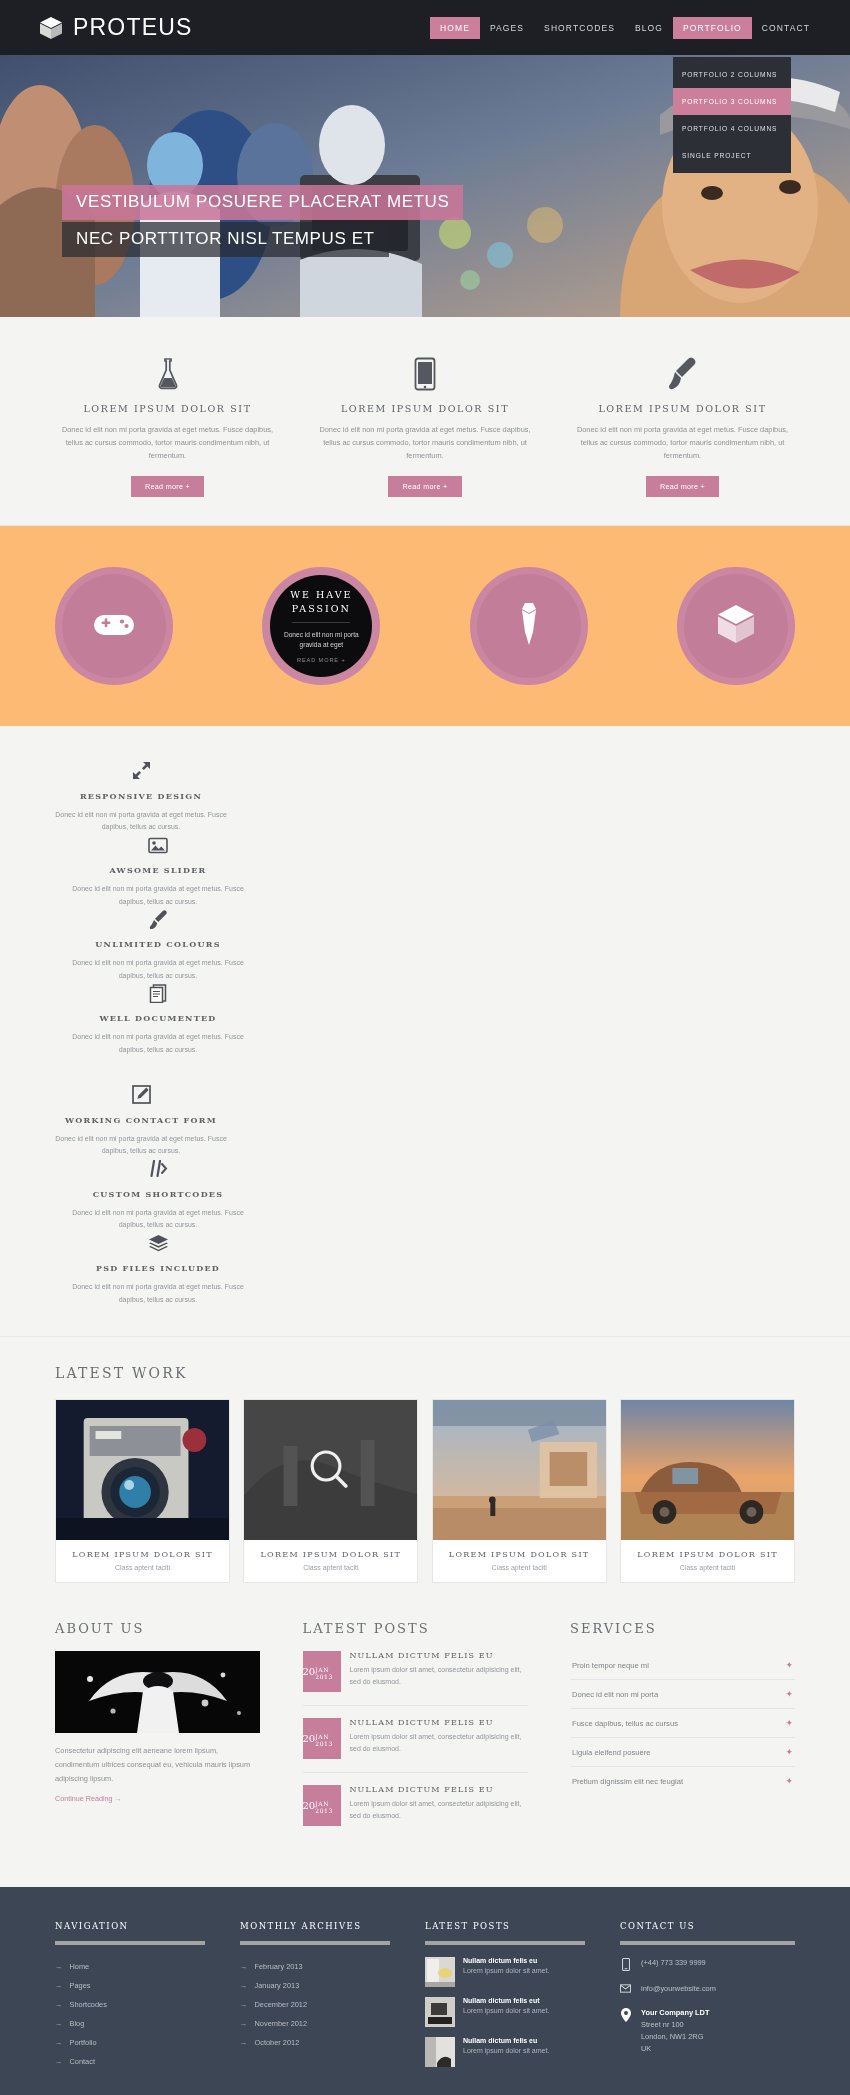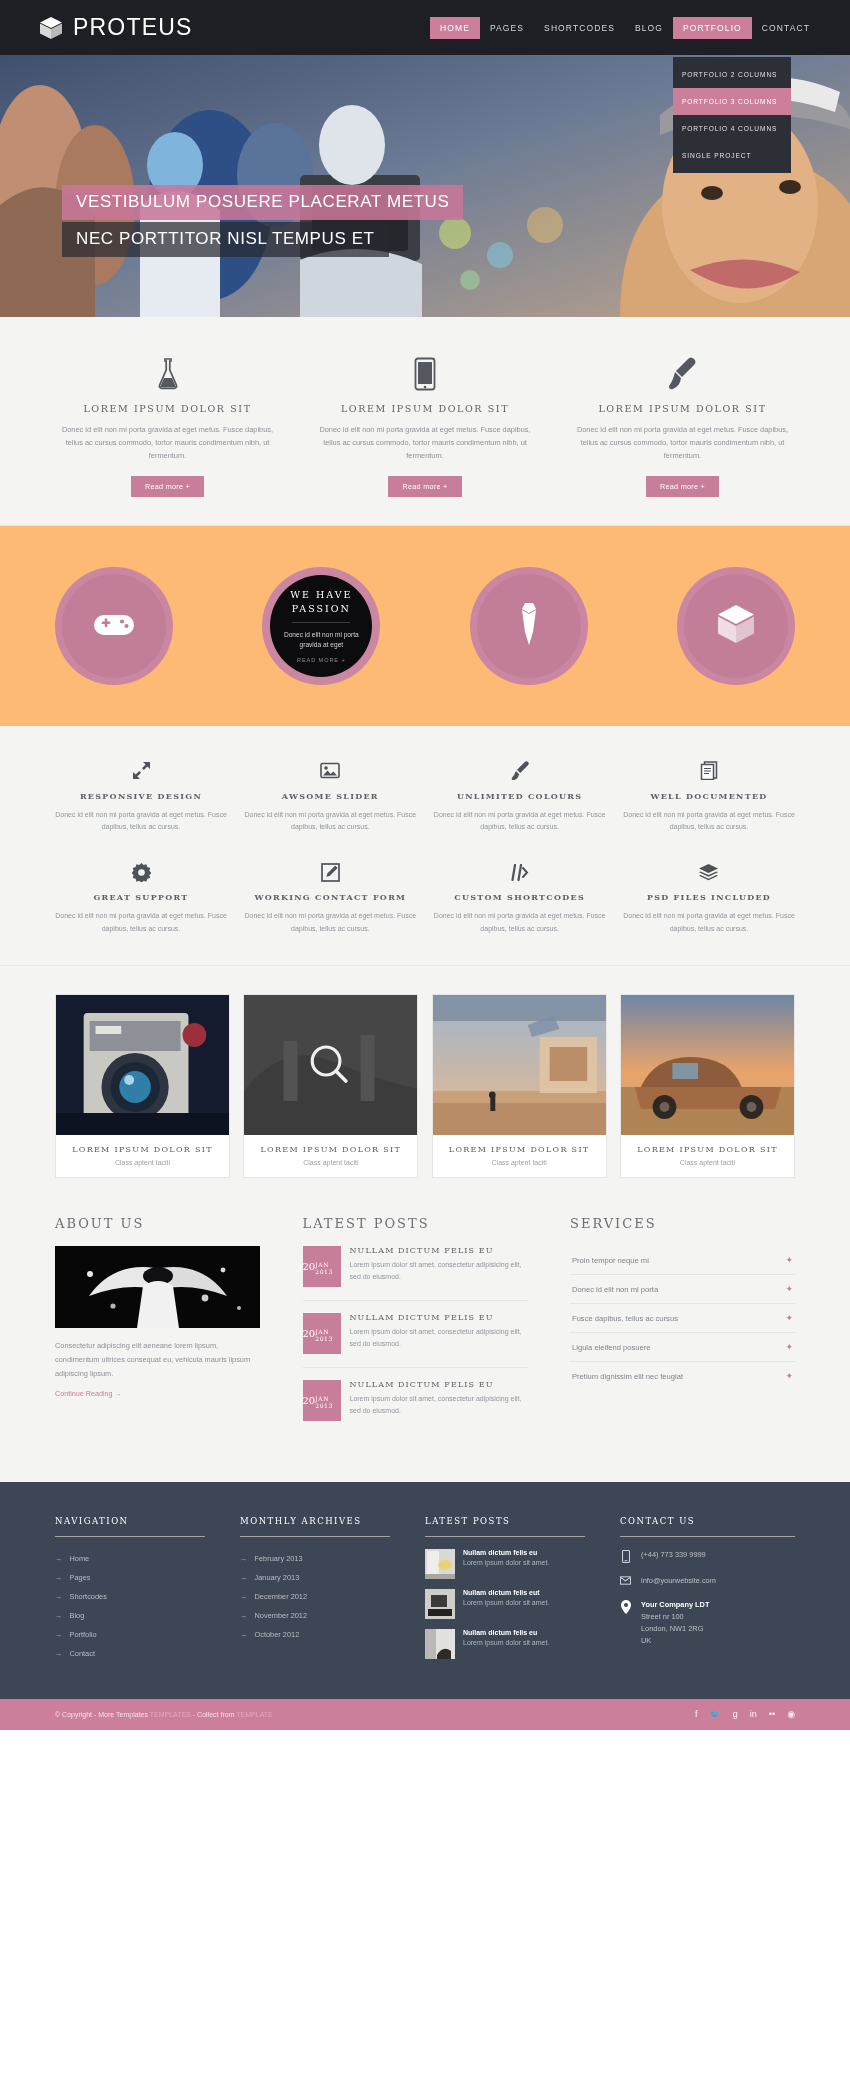--- a/index.html
+++ b/index.html
@@ -141,21 +141,21 @@
   .feat-title {
     font-family: "DejaVu Serif", serif;
     color: #ffffff; font-size: 9.5px; letter-spacing: 2px; line-height: 1.45;
   }
   .feat-rule { width: 58px; height: 1px; background: #3a3a3c; margin: 6px 0 7px; }
   .feat-body { color: #d5d5d6; font-size: 6.6px; line-height: 1.55; }
   .feat-more { color: #8c8c8f; font-size: 5.6px; letter-spacing: 0.9px; margin-top: 7px; }
 
   
   .fgrid { background: #f4f4f2; padding: 34px 0 30px; border-bottom: 1px solid #e9e9e7; }
-  .fgrid-row { display: flex; justify-content: space-between; }
+  .fgrid-row { display: flex; justify-content: space-between; flex-direction: column; }
   .fg { width: 172px; text-align: center; }
   .fg + .fg { margin-left: 17px; }
   .fg-icon { height: 22px; display:flex; align-items:center; justify-content:center; margin-bottom: 9px; }
   .fg-title {
     font-family: "DejaVu Serif", serif;
     font-size: 8px; letter-spacing: 1.3px; color: #5d6166;
     margin-bottom: 8px; font-weight: 700;
   }
   .fg-body { font-size: 7px; line-height: 1.8; color: #9196 9c; color: #91969c; }
   .fgrid-row + .fgrid-row { margin-top: 27px; }
@@ -215,21 +215,21 @@
   .srv-plus { color: #c77e9b; font-size: 9px; }
 
   
   .footer { background: #3c4654; padding: 34px 0 30px; }
   .f-row { display: flex; justify-content: space-between; }
   .f-col1 { width: 150px; } .f-col2 { width: 150px; }
   .f-col3 { width: 160px; } .f-col4 { width: 175px; }
   .f-title {
     font-family: "DejaVu Serif", serif;
     color: #ffffff; font-size: 8.5px; letter-spacing: 1.5px;
-    padding-bottom: 10px; border-bottom: 1px solid #a3a3a3; margin-bottom: 12px;
+    padding-bottom: 10px; border-bottom: 4px solid #a3a3a3; margin-bottom: 12px;
   }
   .f-link { display:flex; align-items:center; gap:7px; color: #b9bdc4; font-size: 7.4px; padding: 5px 0; cursor:pointer; }
   .f-arrow { color: #98a0ab; font-size: 7.5px; }
   .f-post { display:flex; gap: 8px; margin-bottom: 10px; }
   .f-thumb { width: 30px; min-width:30px; height: 30px; background:#7d838c; overflow:hidden; position:relative;}
   .f-pt { color:#ffffff; font-size: 7px; font-weight: 700; margin-bottom: 3px; }
   .f-pb { color:#b0b5bd; font-size: 7px; }
   .f-contact { display:flex; gap: 10px; margin-bottom: 12px; align-items:flex-start; }
   .f-ci { width: 11px; min-width:11px; display:flex; justify-content:center; padding-top:1px; }
   .f-ctext { color:#bcc0c7; font-size: 7.4px; line-height: 1.62; }
@@ -474,30 +474,20 @@
             </svg>
         </div>
         <div class="fg-title">WELL DOCUMENTED</div>
         <div class="fg-body">Donec id elit non mi porta gravida at eget metus. Fusce dapibus, tellus ac cursus.</div>
       </div>
 
     </div>
 
     <div class="fgrid-row">
 
-      <div class="fg">
-        <div class="fg-icon">
-          <svg width="19" height="19" viewBox="0 0 19 19">
-              <path d="M9.5 0 l2.1 2.1 l2.8 -.9 l.9 2.9 l2.9 .9 l-.9 2.8 l2.1 2.2 l-2.1 2.1 l.9 2.8 l-2.9 .9 l-.9 2.9 l-2.8 -.9 l-2.1 2.1 l-2.2 -2.1 l-2.8 .9 l-.9 -2.9 l-2.9 -.9 l.9 -2.8 l-2.1 -2.1 l2.1 -2.2 l-.9 -2.8 l2.9 -.9 l.9 -2.9 l2.8 .9 z" fill="#4f5359"></path>
-              <circle cx="9.5" cy="9.5" r="3.3" fill="#f4f4f2"></circle>
-            </svg>
-        </div>
-        <div class="fg-title">GREAT SUPPORT</div>
-        <div class="fg-body">Donec id elit non mi porta gravida at eget metus. Fusce dapibus, tellus ac cursus.</div>
-      </div>
 
       <div class="fg">
         <div class="fg-icon">
           <svg width="19" height="19" viewBox="0 0 19 19">
               <rect x="1" y="1" width="17" height="17" fill="none" stroke="#4f5359" stroke-width="1.7"></rect>
               <path d="M14.3 2.6 l2.3 2.3 l-8 8 l-3.2 .9 l.9 -3.2 z" fill="#4f5359"></path>
             </svg>
         </div>
         <div class="fg-title">WORKING CONTACT FORM</div>
         <div class="fg-body">Donec id elit non mi porta gravida at eget metus. Fusce dapibus, tellus ac cursus.</div>
@@ -525,20 +515,21 @@
         <div class="fg-title">PSD FILES INCLUDED</div>
         <div class="fg-body">Donec id elit non mi porta gravida at eget metus. Fusce dapibus, tellus ac cursus.</div>
       </div>
 
     </div>
   </div>
 </div>
 
 <div class="work">
   <div class="wrap">
+    <div class="sec-title">LATEST WORK</div>
     <div class="work-row">
 
       <div class="work-card">
         <div class="work-thumb">
           <svg viewBox="0 0 175 140" preserveAspectRatio="none" width="100%" height="100%">
             <rect width="175" height="140" fill="#141b2e"></rect>
             <rect x="28" y="18" width="106" height="108" rx="4" fill="#c9c9c4"></rect>
             <rect x="34" y="26" width="92" height="30" fill="#8d9097"></rect>
             <rect x="40" y="31" width="26" height="8" fill="#e4e4df"></rect>
             <circle cx="80" cy="92" r="34" fill="#2e3440"></circle>

